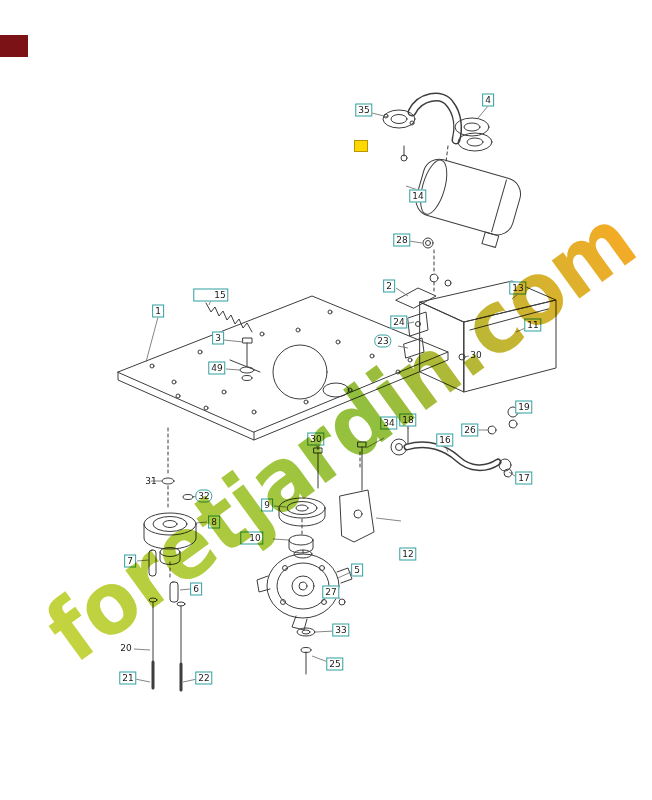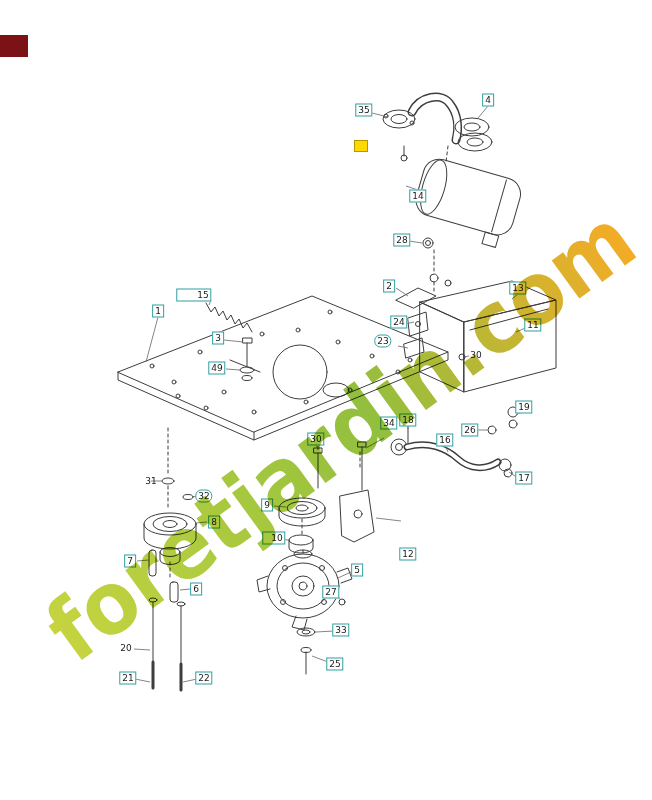--- a/index.html
+++ b/index.html
@@ -218,40 +218,40 @@
 
   <div id="callout-layer">
       <div class="callout boxed" style="border-color: rgb(47, 159, 159); left: 364px; top: 110px;">35</div>
       <div class="callout boxed" style="border-color: rgb(47, 159, 159); left: 488px; top: 100px;">4</div>
       <div class="callout highlight" style="background: rgb(255, 216, 0); left: 361px; top: 146px;"></div>
       <div class="callout boxed" style="border-color: rgb(47, 159, 159); left: 398px; top: 196px; margin-left: 20px;">14</div>
       <div class="callout boxed" style="border-color: rgb(47, 159, 159); left: 402px; top: 240px;">28</div>
       <div class="callout boxed" style="border-color: rgb(47, 159, 159); left: 389px; top: 286px;">2</div>
       <div class="callout boxed" style="border-color: rgb(47, 159, 159); left: 518px; top: 288px;">13</div>
       <div class="callout boxed" style="border-color: rgb(47, 159, 159); left: 533px; top: 325px;">11</div>
-      <div class="callout boxed" style="border-color: rgb(47, 159, 159); left: 194px; top: 295px; padding-left: 20px;">15</div>
+      <div class="callout boxed" style="border-color: rgb(47, 159, 159); left: 211px; top: 295px; padding-left: 20px;">15</div>
       <div class="callout boxed" style="border-color: rgb(47, 159, 159); left: 158px; top: 311px;">1</div>
       <div class="callout boxed" style="border-color: rgb(47, 159, 159); left: 218px; top: 338px;">3</div>
       <div class="callout boxed" style="border-color: rgb(47, 159, 159); left: 399px; top: 322px;">24</div>
       <div class="callout boxed" style="border-color: rgb(47, 159, 159); left: 383px; top: 341px; border-radius: 6px;">23</div>
       <div class="callout boxed" style="border-color: rgb(47, 159, 159); left: 217px; top: 368px;">49</div>
       <div class="callout plain" style="left: 476px; top: 355px;">30</div>
       <div class="callout boxed" style="border-color: rgb(47, 159, 159); left: 408px; top: 420px;">18</div>
       <div class="callout boxed" style="border-color: rgb(47, 159, 159); left: 524px; top: 407px;">19</div>
       <div class="callout boxed" style="border-color: rgb(47, 159, 159); left: 470px; top: 430px;">26</div>
       <div class="callout boxed" style="border-color: rgb(47, 159, 159); left: 389px; top: 423px;">34</div>
       <div class="callout boxed" style="border-color: rgb(47, 159, 159); left: 445px; top: 440px;">16</div>
       <div class="callout boxed" style="border-color: rgb(47, 159, 159); left: 316px; top: 439px;">30</div>
       <div class="callout boxed" style="border-color: rgb(47, 159, 159); left: 524px; top: 478px;">17</div>
       <div class="callout plain" style="left: 143px; top: 481px; margin-left: 8px;">31</div>
       <div class="callout boxed" style="border-color: rgb(47, 159, 159); left: 204px; top: 496px; border-radius: 6px;">32</div>
       <div class="callout boxed" style="border-color: rgb(47, 159, 159); left: 267px; top: 505px;">9</div>
       <div class="callout boxed" style="border-color: rgb(47, 159, 159); left: 214px; top: 522px;">8</div>
       <div class="callout boxed" style="border-color: rgb(47, 159, 159); left: 408px; top: 522px; margin-top: 32px;">12</div>
-      <div class="callout boxed" style="border-color: rgb(47, 159, 159); left: 274px; top: 538px; padding-left: 8px;">10</div>
+      <div class="callout boxed" style="border-color: rgb(47, 159, 159); left: 252px; top: 538px; padding-left: 8px;">10</div>
       <div class="callout boxed" style="border-color: rgb(47, 159, 159); left: 130px; top: 561px;">7</div>
       <div class="callout boxed" style="border-color: rgb(47, 159, 159); left: 357px; top: 570px;">5</div>
       <div class="callout boxed" style="border-color: rgb(47, 159, 159); left: 196px; top: 589px;">6</div>
       <div class="callout boxed" style="border-color: rgb(47, 159, 159); left: 331px; top: 592px;">27</div>
       <div class="callout plain" style="left: 126px; top: 648px;">20</div>
       <div class="callout boxed" style="border-color: rgb(47, 159, 159); left: 341px; top: 630px; text-align: center;">33</div>
       <div class="callout boxed" style="border-color: rgb(47, 159, 159); left: 335px; top: 664px;">25</div>
       <div class="callout boxed" style="border-color: rgb(47, 159, 159); left: 128px; top: 678px;">21</div>
       <div class="callout boxed" style="border-color: rgb(47, 159, 159); left: 204px; top: 678px;">22</div>
     </div>

